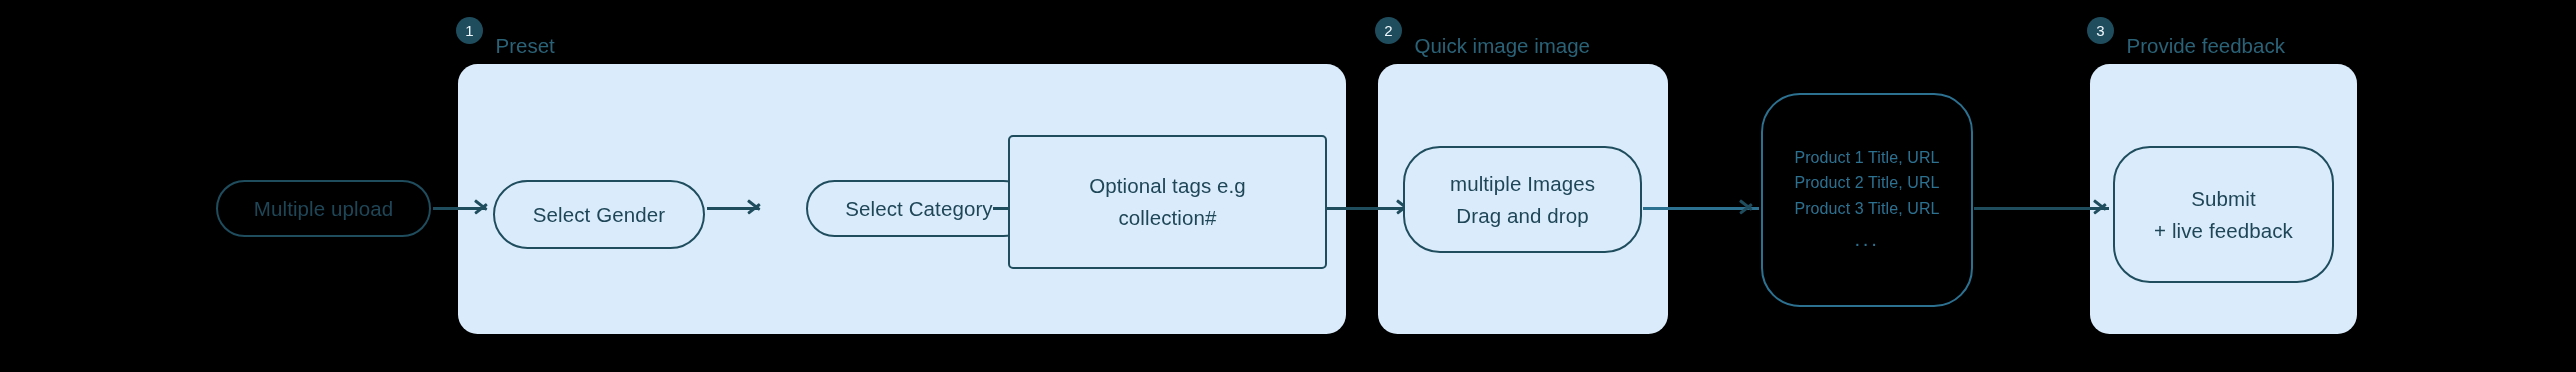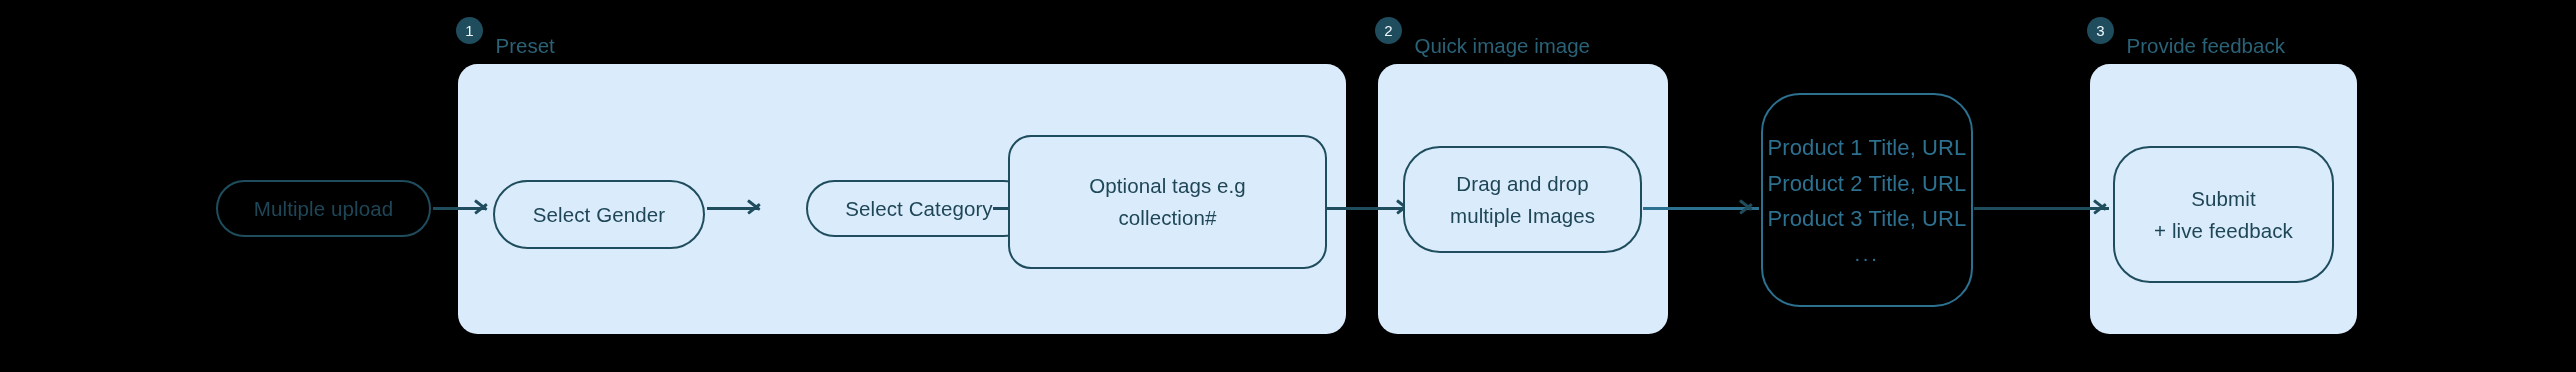--- a/index.html
+++ b/index.html
@@ -43,33 +43,33 @@
     text-align:center;
     color:#1f4657;
     border:2.7px solid #1f4d5e;
     font-size:20.5px;
     line-height:1.55;
     letter-spacing:0.1px;
   }
   .node.filled{background:#daecfb;}
   .node.hollow{background:transparent;}
   .node.pill{border-radius:889px;}
-  .node.rounded{border-radius:23px;}
+  .node.rounded{border-radius:5px;}
   .node.soft{border-radius:37px;}
   .node-line{display:block;white-space:nowrap;}
 
   
   .node.product{
     border:2.7px solid #2d7191;
     border-radius:39px;
     background:transparent;
     color:#2d7191;
     line-height:1.62;
   }
-  .node.product .node-line{font-size:22px;}
+  .node.product .node-line{font-size:16px;}
   .node.product .ellipsis{font-size:20.5px;letter-spacing:2.7px;}
 
   
   .conn{position:absolute;height:2.7px;background:#1f4d5e;}
   .conn.light{background:#2d7191;}
   
   .chev{position:absolute;width:16px;height:18px;}
   .chev::before,.chev::after{
     content:"";position:absolute;left:0;width:15px;height:2.7px;
     background:#1f4d5e;border-radius:0.9px;
@@ -124,22 +124,22 @@
 
   <div class="node rounded filled" style="left:1008px;top:135px;width:319px;height:134px;">
     <span class="node-line">Optional tags e.g</span>
     <span class="node-line">collection#</span>
   </div>
 
   <div class="conn" style="left:1326px;top:207px;width:82px;"></div>
   <div class="chev" style="left:1397px;top:198px;"></div>
 
   <div class="node soft filled" style="left:1403px;top:146px;width:239px;height:107px;">
+    <span class="node-line">multiple Images</span>
     <span class="node-line">Drag and drop</span>
-    <span class="node-line">multiple Images</span>
   </div>
 
   <div class="conn light" style="left:1643px;top:207px;width:116px;"></div>
   <div class="chev" style="left:1740px;top:198px;"></div>
 
   <div class="node product" style="left:1761px;top:93px;width:212px;height:214px;">
     <span class="node-line">Product 1 Title, URL</span>
     <span class="node-line">Product 2 Title, URL</span>
     <span class="node-line">Product 3 Title, URL</span>
     <span class="node-line ellipsis">...</span>

